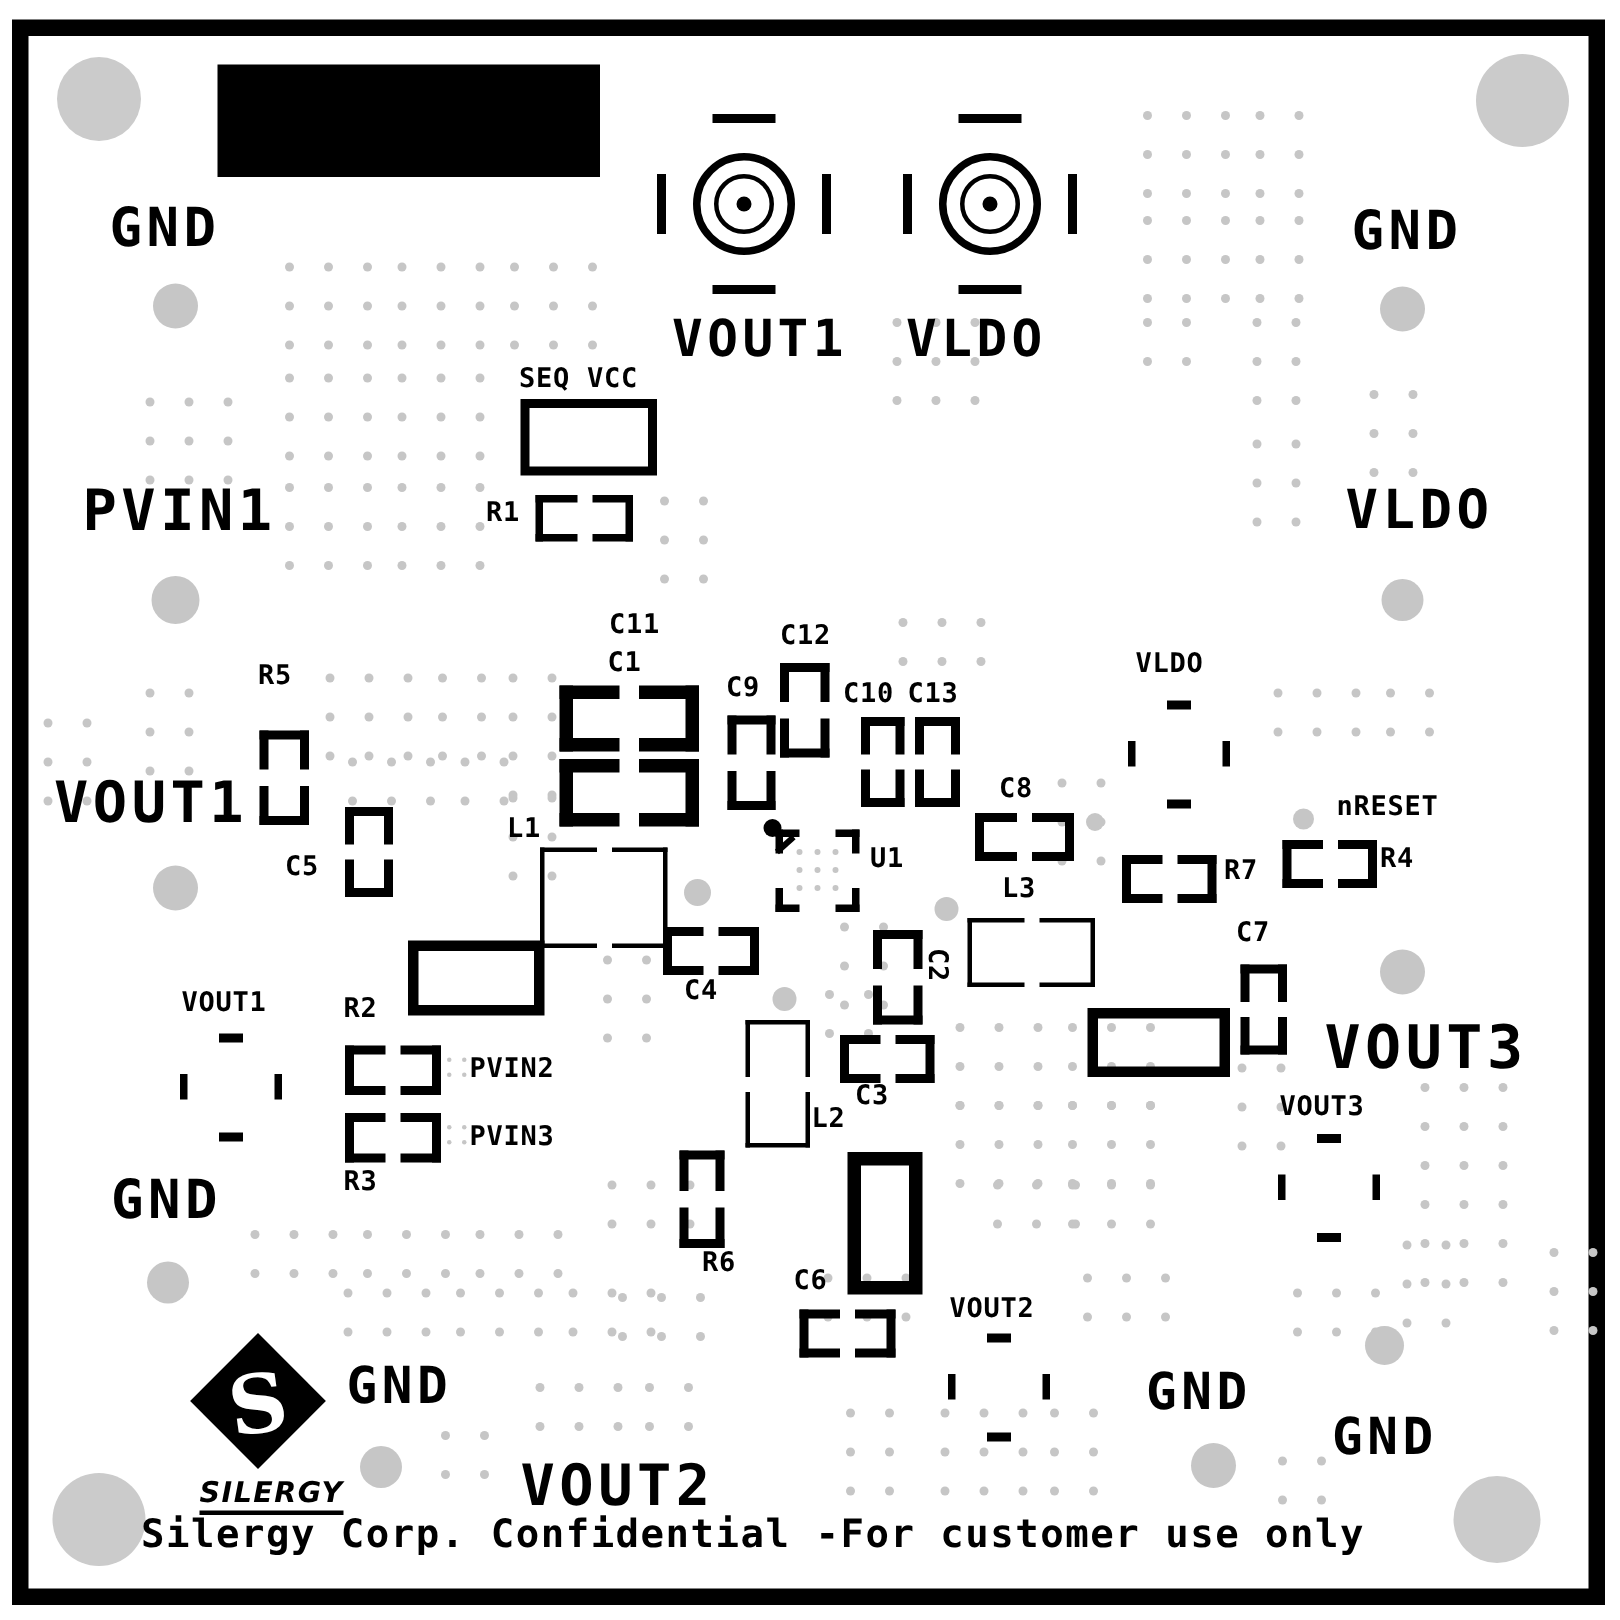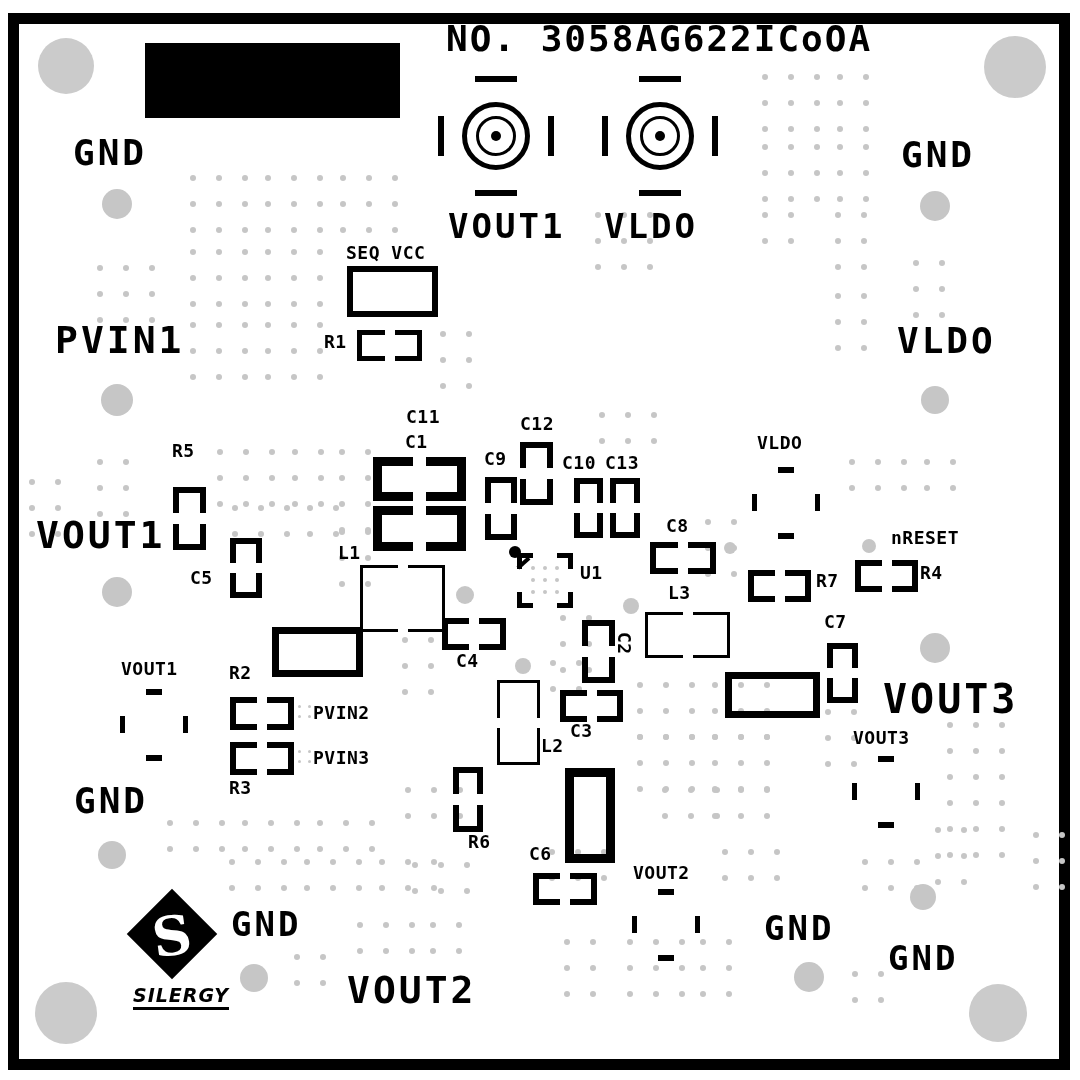--- a/index.html
+++ b/index.html
@@ -668,19 +668,19 @@
       <div class="ref" style="position: absolute; box-sizing: border-box; left: 570px; top: 720px;">C3</div>
       <div class="ref" style="position: absolute; box-sizing: border-box; left: 541px; top: 735px;">L2</div>
       <div class="ref" style="position: absolute; box-sizing: border-box; left: 313px; top: 747px;">PVIN3</div>
       <div class="ref" style="position: absolute; box-sizing: border-box; left: 229px; top: 777px;">R3</div>
       <div class="ref" style="position: absolute; box-sizing: border-box; left: 468px; top: 831px;">R6</div>
       <div class="ref" style="position: absolute; box-sizing: border-box; left: 529px; top: 843px;">C6</div>
       <div class="ref" style="position: absolute; box-sizing: border-box; left: 121px; top: 658px;">VOUT1</div>
       <div class="ref" style="position: absolute; box-sizing: border-box; left: 633px; top: 862px;">VOUT2</div>
       <div class="ref" style="position: absolute; box-sizing: border-box; left: 853px; top: 727px;">VOUT3</div>
     </div>
-  <div class="title">NO. 3058AG622ICoOA</div>
   <div class="logo-wrap">
     <div class="logo-diamond"></div>
     <div class="logo-s">S</div>
     <div class="logo-text">SILERGY</div>
   </div>
+  <div class="footer">Silergy Corp. Confidential -For customer use only</div>
 </div>
 
 </body></html>

